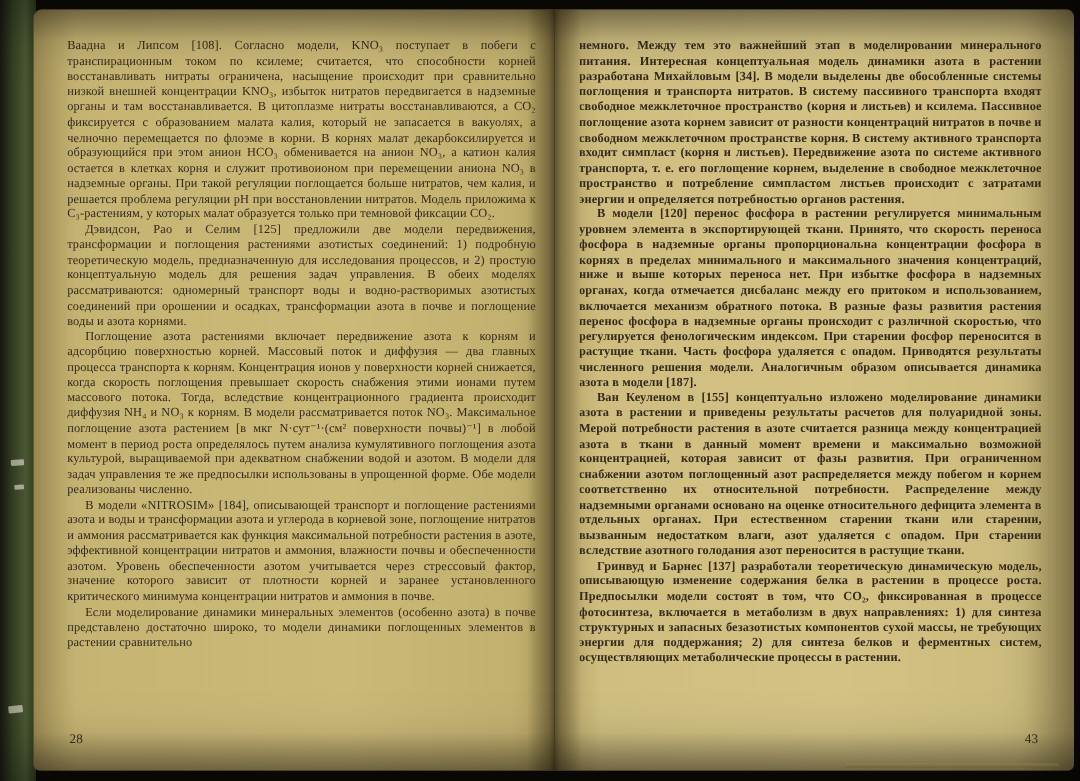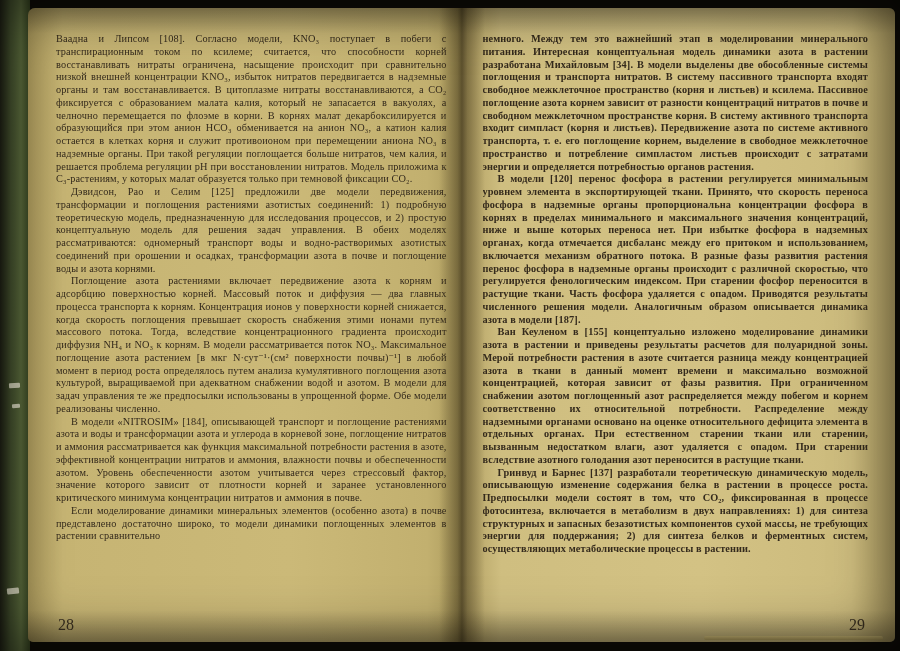--- a/index.html
+++ b/index.html
@@ -55,21 +55,21 @@
     color:#342a1c;
     hyphens:auto;-webkit-hyphens:auto;
     letter-spacing:.1px;
   }
   .page.left  .page-text{left:28px;right:15px;top:25px;bottom:33px;}
   .page.right .page-text{left:21px;right:27px;top:25px;bottom:33px;font-weight:bold;}
   .page-text p{margin:0;text-indent:15px;}
   .page-text p:first-child{text-indent:0;}
 
   .page-number{
-    position:absolute;z-index:2;bottom:8px;font-size:16px;color:#3a3020;
+    position:absolute;z-index:2;bottom:20px;font-size:11px;color:#3a3020;
   }
   .page-number.num-left{left:30px;}
   .page-number.num-right{right:30px;}
 </style>
 </head>
 <body>
 
 <div class="scene">
 
   <div class="cover-edge">
@@ -91,20 +91,20 @@
     </div>
 
     <div class="page right">
       <div class="page-stack-edge"></div>
       <div class="page-text">
           <p>немного. Между тем это важнейший этап в моделировании минерального питания. Интересная концептуальная модель динамики азота в растении разработана Михайловым [34]. В модели выделены две обособленные системы поглощения и транспорта нитратов. В систему пассивного транспорта входят свободное межклеточное пространство (корня и листьев) и ксилема. Пассивное поглощение азота корнем зависит от разности концентраций нитратов в почве и свободном межклеточном пространстве корня. В систему активного транспорта входит симпласт (корня и листьев). Передвижение азота по системе активного транспорта, т. е. его поглощение корнем, выделение в свободное межклеточное пространство и потребление симпластом листьев происходит с затратами энергии и определяется потребностью органов растения.</p>
           <p>В модели [120] перенос фосфора в растении регулируется минимальным уровнем элемента в экспортирующей ткани. Принято, что скорость переноса фосфора в надземные органы пропорциональна концентрации фосфора в корнях в пределах минимального и максимального значения концентраций, ниже и выше которых переноса нет. При избытке фосфора в надземных органах, когда отмечается дисбаланс между его притоком и использованием, включается механизм обратного потока. В разные фазы развития растения перенос фосфора в надземные органы происходит с различной скоростью, что регулируется фенологическим индексом. При старении фосфор переносится в растущие ткани. Часть фосфора удаляется с опадом. Приводятся результаты численного решения модели. Аналогичным образом описывается динамика азота в модели [187].</p>
           <p>Ван Кеуленом в [155] концептуально изложено моделирование динамики азота в растении и приведены результаты расчетов для полуаридной зоны. Мерой потребности растения в азоте считается разница между концентрацией азота в ткани в данный момент времени и максимально возможной концентрацией, которая зависит от фазы развития. При ограниченном снабжении азотом поглощенный азот распределяется между побегом и корнем соответственно их относительной потребности. Распределение между надземными органами основано на оценке относительного дефицита элемента в отдельных органах. При естественном старении ткани или старении, вызванным недостатком влаги, азот удаляется с опадом. При старении вследствие азотного голодания азот переносится в растущие ткани.</p>
           <p>Гринвуд и Барнес [137] разработали теоретическую динамическую модель, описывающую изменение содержания белка в растении в процессе роста. Предпосылки модели состоят в том, что CO₂, фиксированная в процессе фотосинтеза, включается в метаболизм в двух направлениях: 1) для синтеза структурных и запасных безазотистых компонентов сухой массы, не требующих энергии для поддержания; 2) для синтеза белков и ферментных систем, осуществляющих метаболические процессы в растении.</p>
         </div>
-      <div class="page-number num-right">29</div>
+      <div class="page-number num-right">43</div>
     </div>
 
     <div class="gutter"></div>
   </div>
 
   <div class="vignette"></div>
 </div>
 
 </body></html>

